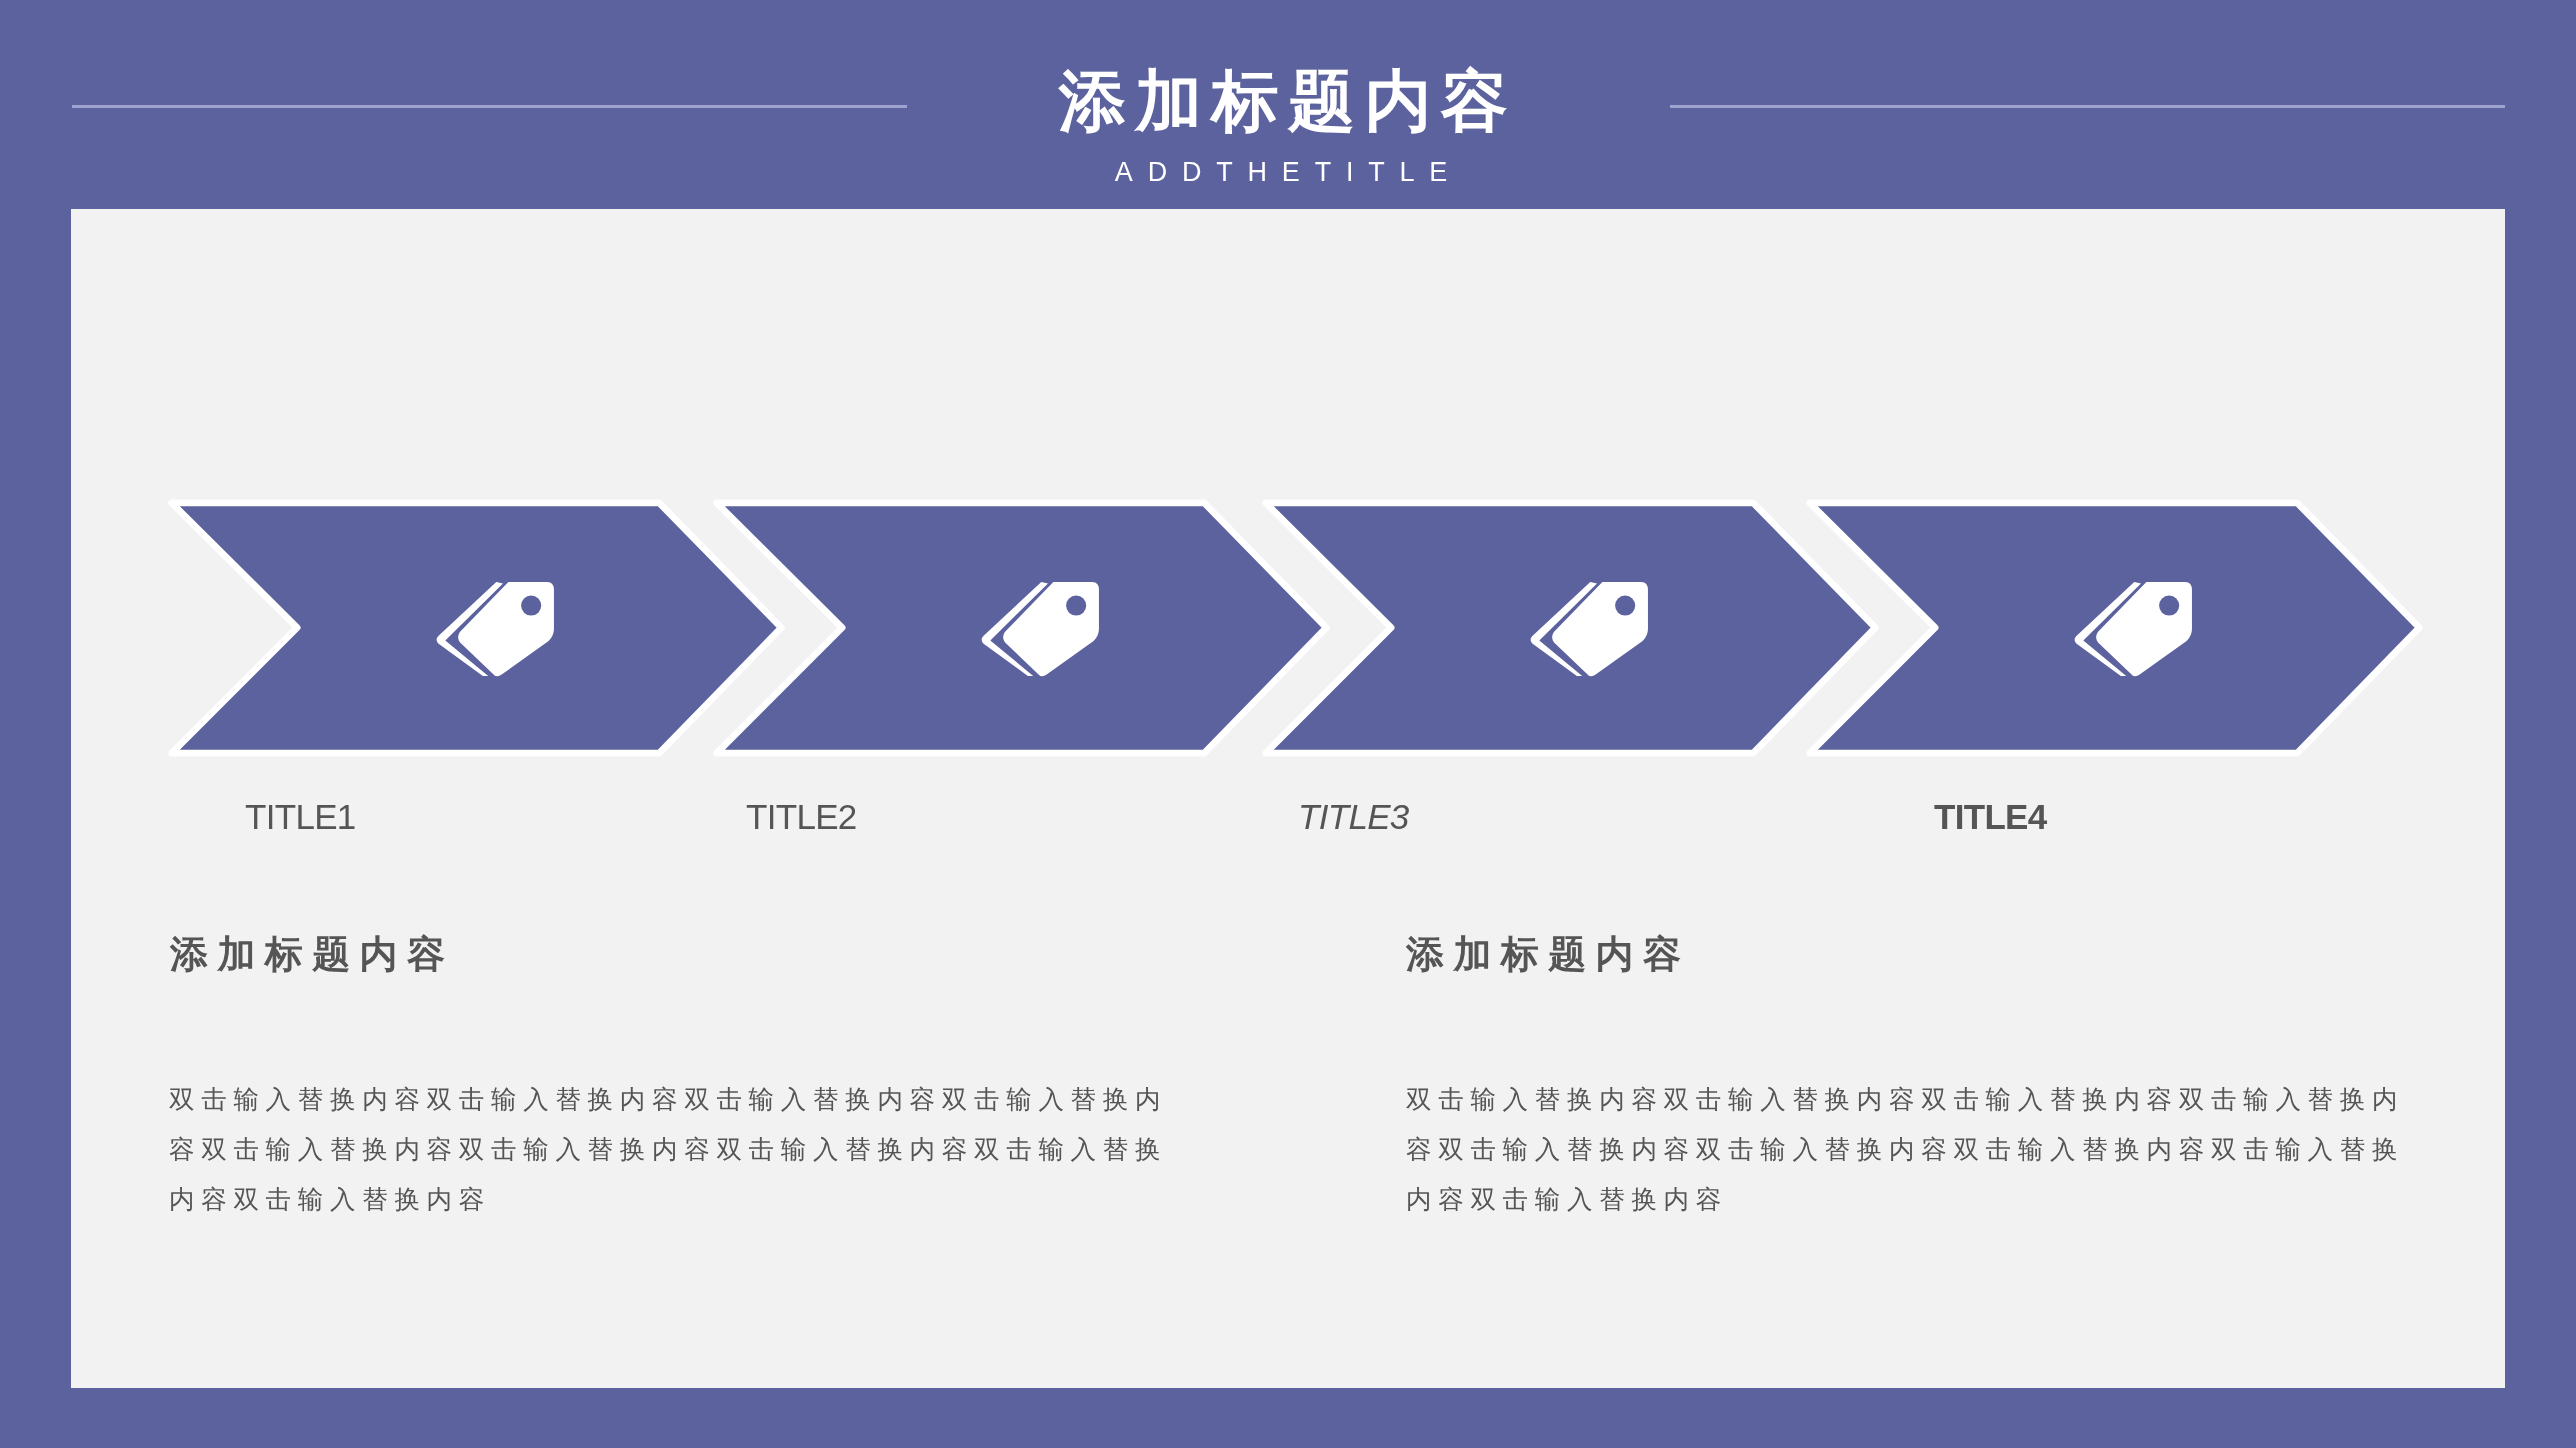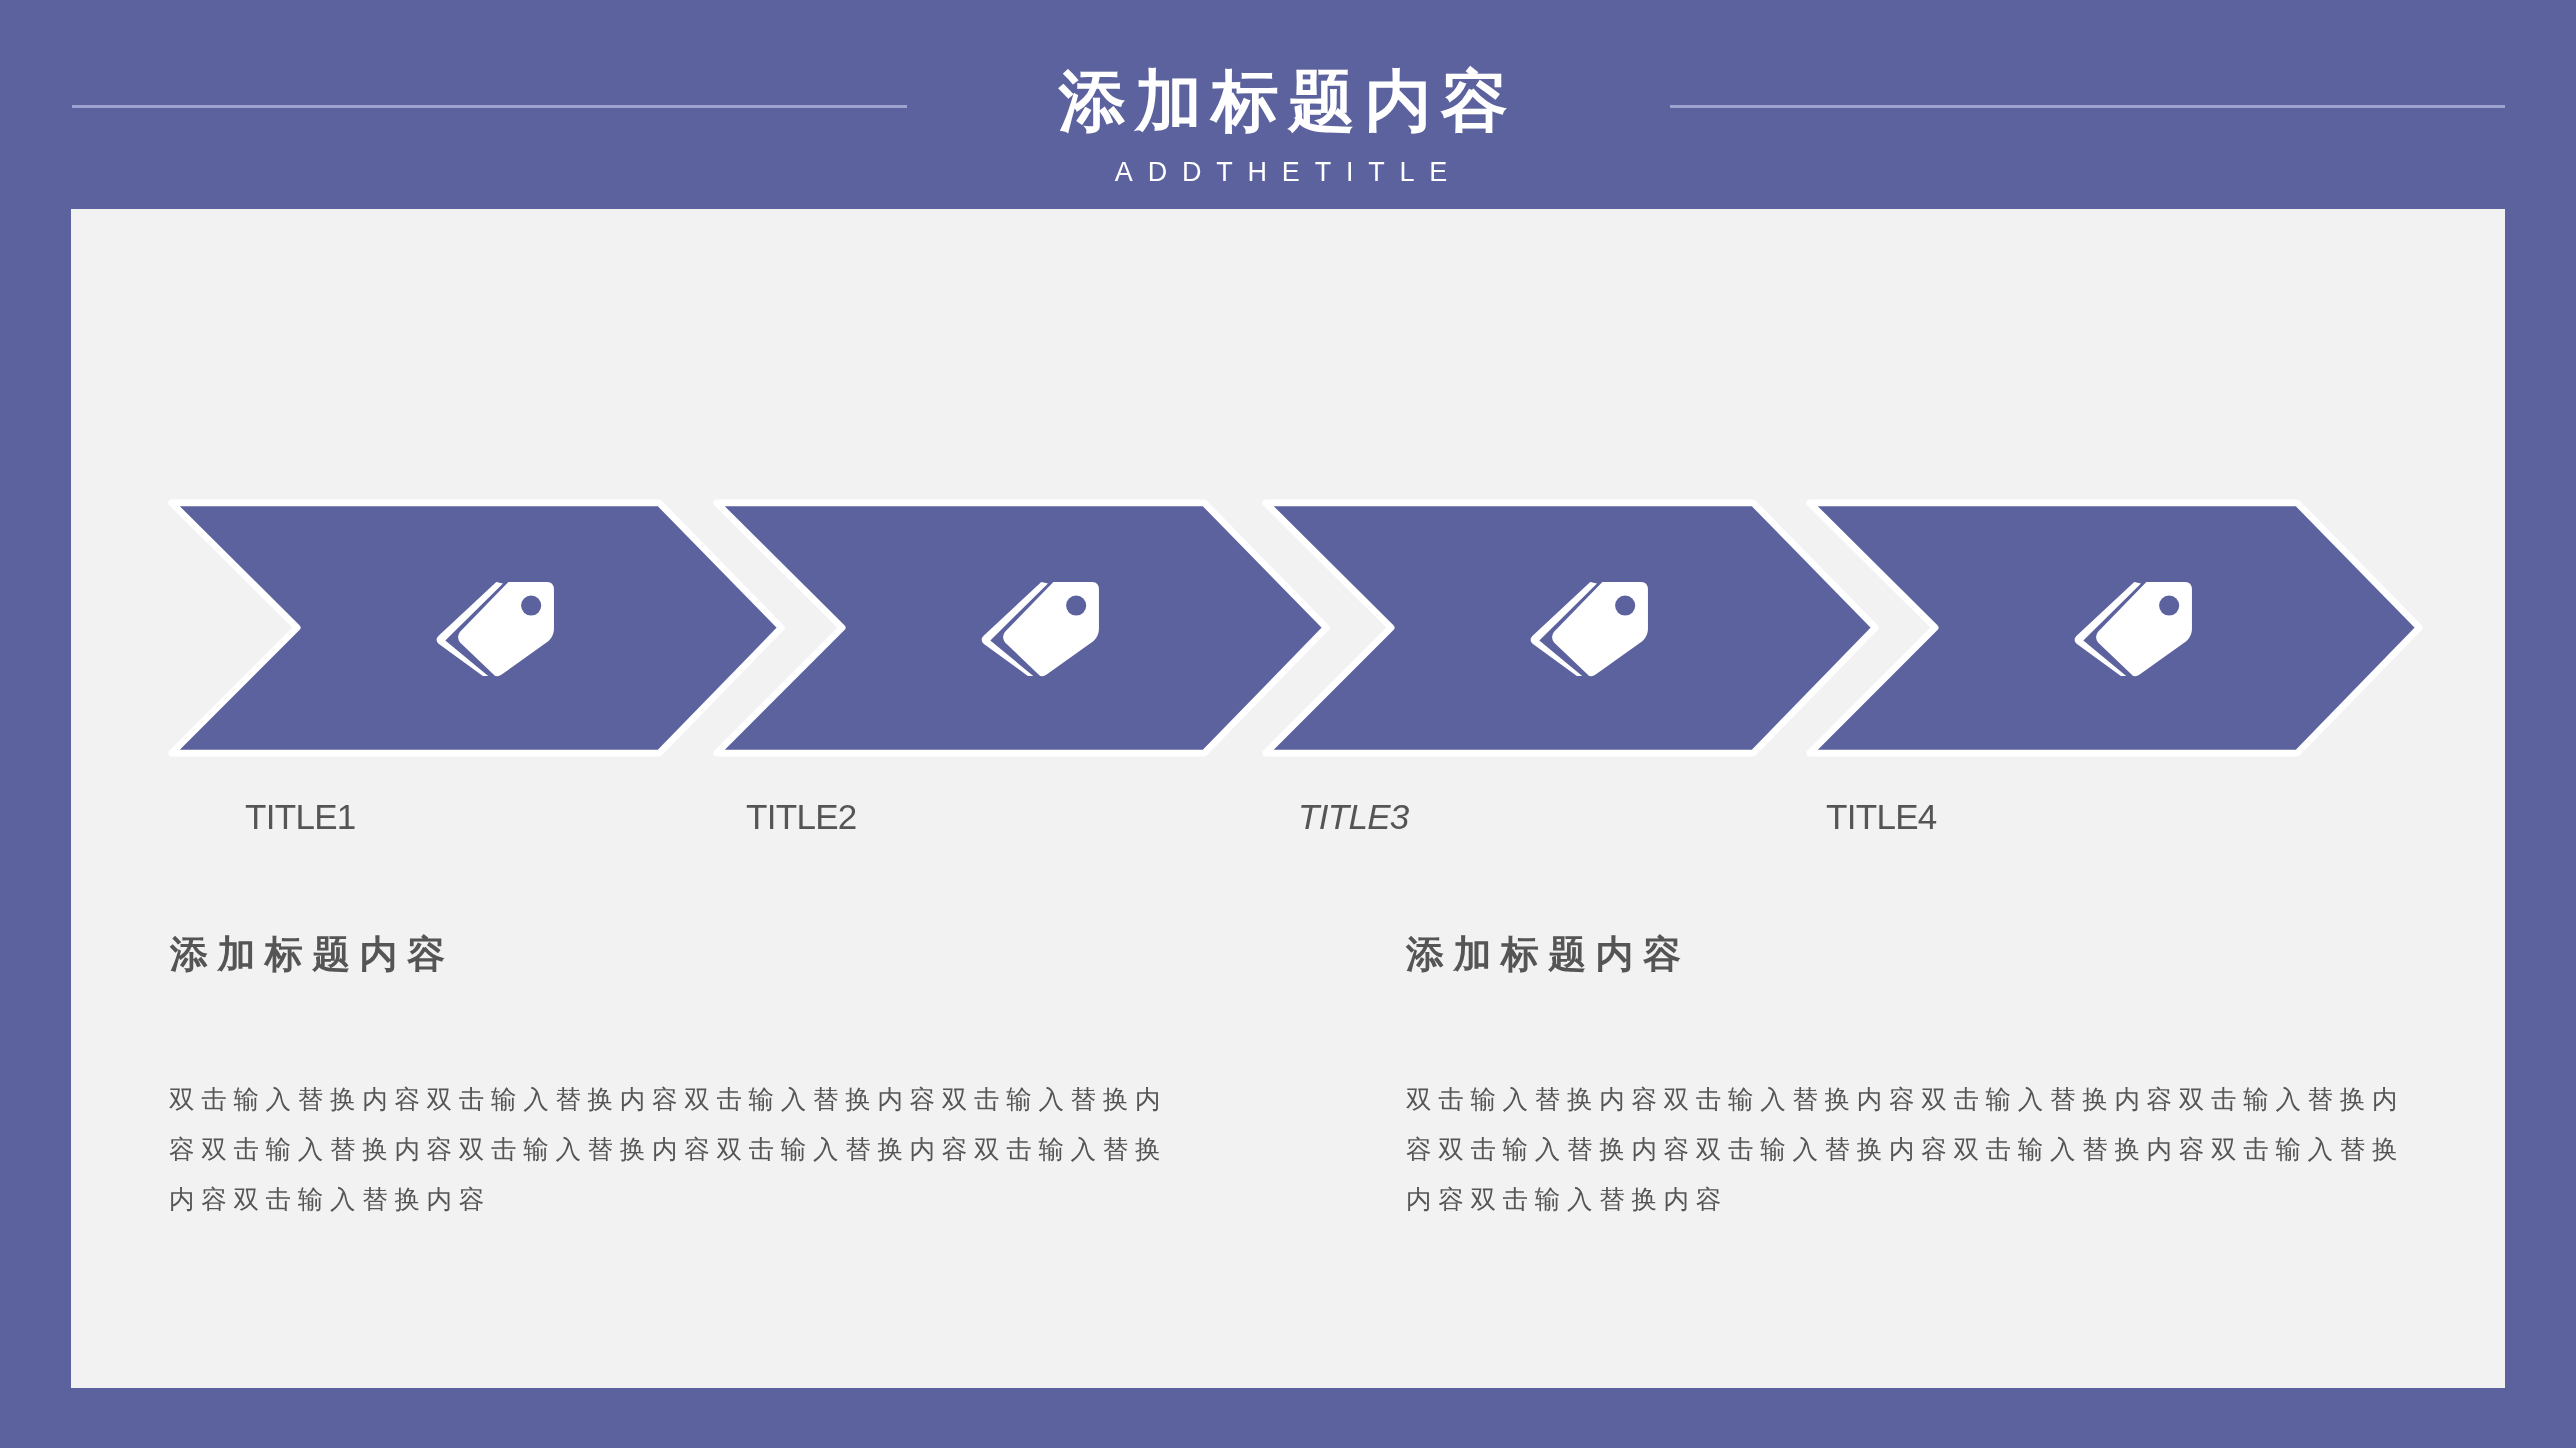--- a/index.html
+++ b/index.html
@@ -106,20 +106,20 @@
       <path d="M100,10 L14,90 Q8,96 14,102 L80,150 L88,150 L24,97 L110,12 Z" fill="#FFFFFF"></path>
       <path d="M118,10 L176,10 Q186,10 186,22 L186,80 Q186,90 178,98 L108,148 Q100,154 94,146 L46,100 Q40,92 46,84 Z" fill="#FFFFFF"></path>
       <circle cx="152" cy="45" r="15" fill="#5C629E"></circle>
     </g>
   </svg>
 </div>
 
 <div class="arrow-label" style="left:220px;margin-left:25px;">TITLE1</div>
 <div class="arrow-label" style="left:746px;text-align:center;">TITLE2</div>
 <div class="arrow-label" style="left:1298px;font-style:italic;">TITLE3</div>
-<div class="arrow-label" style="left:1826px;">TITLE4</div>
+<div class="arrow-label" style="left:1934px;font-weight:bold;">TITLE4</div>
 
 <div class="sec-heading" style="left:170px;">添加标题内容</div>
 <div class="sec-body" style="left:169px;">双击输入替换内容双击输入替换内容双击输入替换内容双击输入替换内容双击输入替换内容双击输入替换内容双击输入替换内容双击输入替换内容双击输入替换内容</div>
 
 <div class="sec-heading" style="left:1406px;">添加标题内容</div>
 <div class="sec-body" style="left:1406px;">双击输入替换内容双击输入替换内容双击输入替换内容双击输入替换内容双击输入替换内容双击输入替换内容双击输入替换内容双击输入替换内容双击输入替换内容</div>
 
 
 </body></html>

